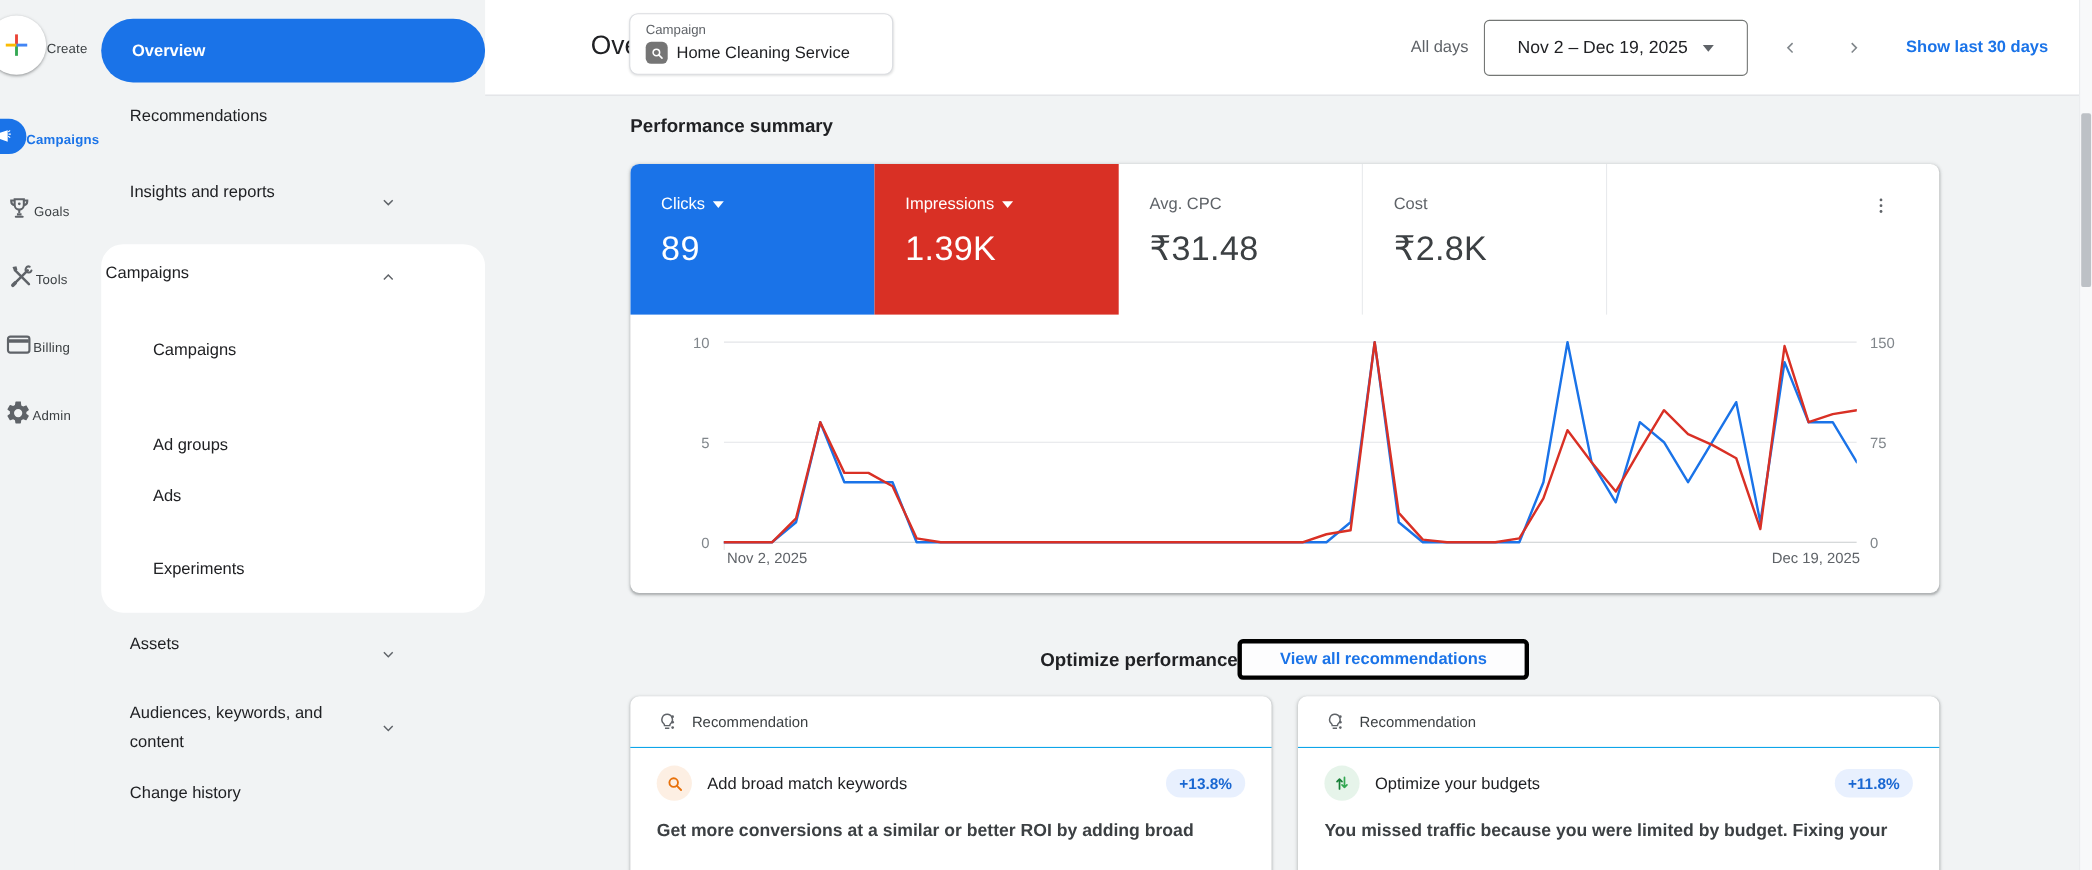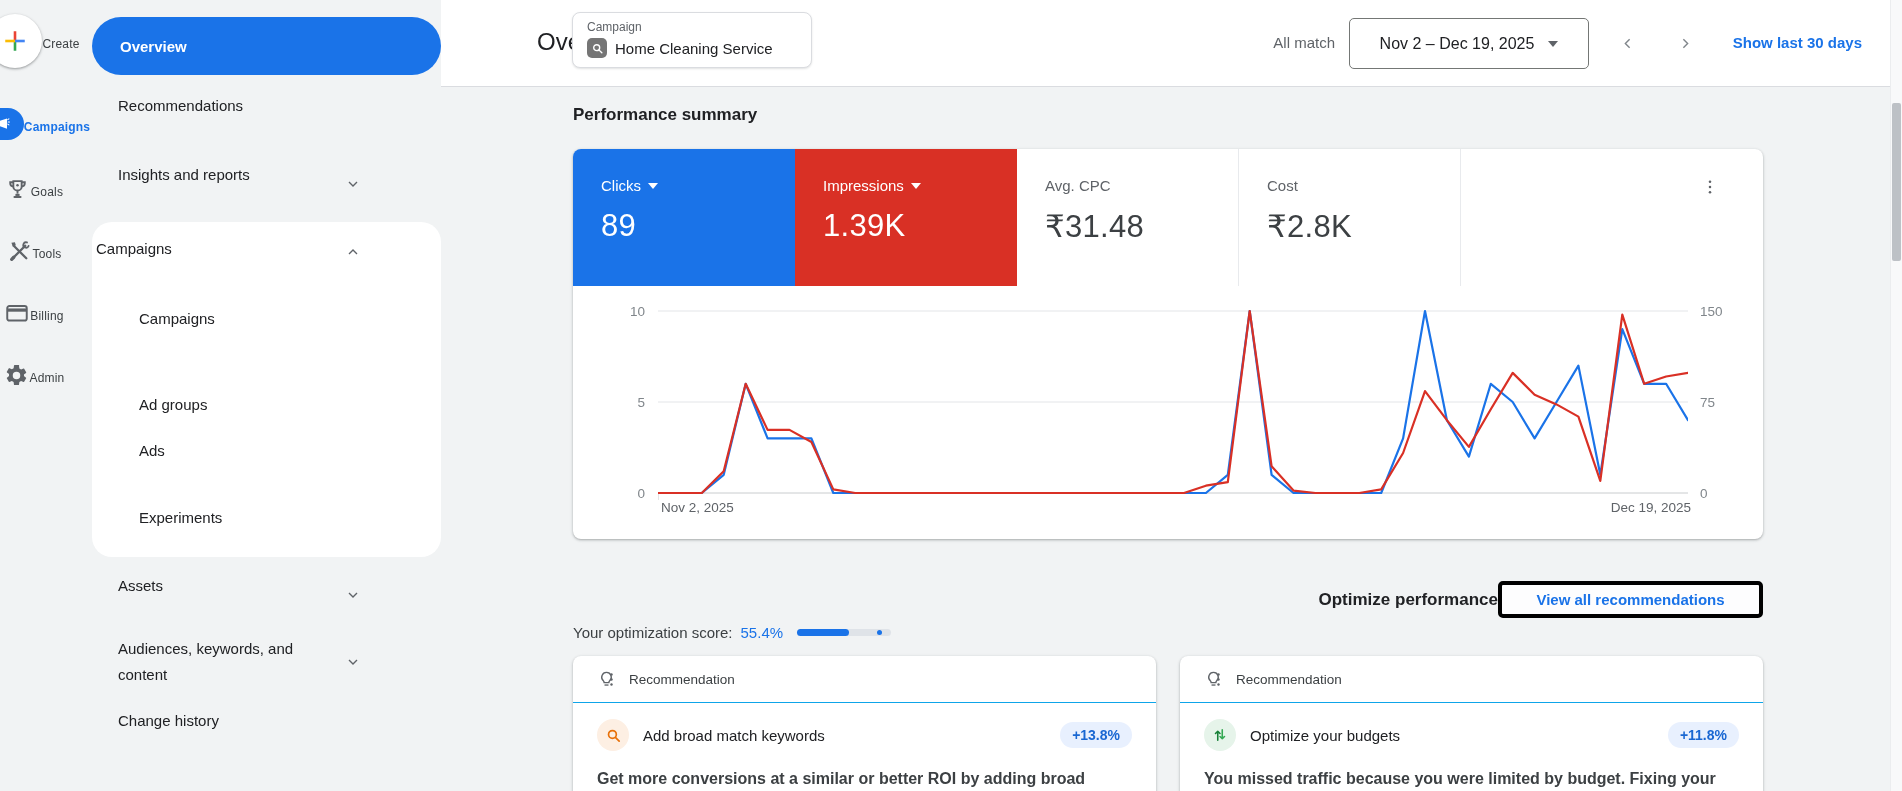--- a/index.html
+++ b/index.html
@@ -62,21 +62,21 @@
   .kebab { position:absolute; background:none; border:none; cursor:pointer; width:28px; height:28px; display:flex; align-items:center; justify-content:center; }
   .kebab.card-menu { right:39px; top:24px; }
 
   .chart { position:relative; height:253px; }
   .ytick { position:absolute; font-size:13.5px; color:#80868b; }
   .ytick.l { left:0; width:72px; text-align:right; }
   .ytick.r { left:1127px; text-align:left; }
   .xlab { position:absolute; top:214px; font-size:13.5px; color:#5f6368; }
   .chart svg { position:absolute; left:85px; top:15px; }
 
-  .opt-row { display:flex; align-items:center; justify-content:flex-end; margin-top:42px; }
+  .opt-row { display:flex; align-items:center; justify-content:center; margin-top:42px; }
   .view-all { width:265px; height:37px; background:#fdfdfe; border:4px solid #000000; border-radius:5px; color:#1a73e8; font-size:15px; font-weight:700; cursor:pointer; font-family:inherit; }
   .score-row { display:flex; align-items:center; margin-top:6px; font-size:15px; color:#3c4043; }
   .score-val { color:#1a73e8; margin-left:8px; }
   .score-bar { position:relative; width:94px; height:7px; border-radius:4px; background:#dfe3e8; margin-left:14px; }
   .score-fill { position:absolute; left:0; top:0; bottom:0; border-radius:4px; background:#1a73e8; }
   .score-dot { position:absolute; top:1px; width:5px; height:5px; border-radius:50%; background:#1a73e8; }
 
   .rec-cards { display:flex; gap:24px; margin-top:15px; }
   .rec-card { flex:1; height:220px; background:#fff; border-radius:8px; box-shadow:0 1px 2px rgba(60,64,67,.3),0 1px 3px 1px rgba(60,64,67,.1); position:relative; }
   .rec-head { height:47px; display:flex; align-items:center; padding:0 16px 0 24px; border-bottom:1px solid #0ea5e9; }
@@ -223,21 +223,21 @@
           <span class="chip-ic">
             <svg width="13" height="13" viewBox="0 0 24 24" fill="none" stroke="#fff" stroke-width="2.6" stroke-linecap="round">
                 <circle cx="10.5" cy="10.5" r="5.5"></circle>
                 <path d="M15 15l5 5"></path>
               </svg>
           </span>
           <span class="chip-name">Home Cleaning Service</span>
         </div>
       </div>
 
-      <span class="alltime">All match</span>
+      <span class="alltime">All days</span>
 
       <button class="datebox">
         <span>Nov 2 – Dec 19, 2025</span>
         <span class="caret"></span>
       </button>
 
       <button class="pager prev">
         <svg width="17" height="17" viewBox="0 0 24 24" fill="none" stroke="#80868b" stroke-width="2">
             <path d="M15 6l-6 6 6 6"></path>
           </svg>
@@ -312,28 +312,20 @@
           <span class="xlab" style="left:88px">Nov 2, 2025</span>
           <span class="xlab" style="right:72px">Dec 19, 2025</span>
         </div>
       </div>
 
       <div class="opt-row">
         <h2 class="sec-title">Optimize performance</h2>
         <button class="view-all">View all recommendations</button>
       </div>
 
-      <div class="score-row">
-        <span>Your optimization score:</span>
-        <span class="score-val">55.4%</span>
-        <div class="score-bar">
-          <div class="score-fill" id="scoreFill" style="width: 55.4%;"></div>
-          <div class="score-dot" id="scoreDot" style="left: calc(87% - 2px);"></div>
-        </div>
-      </div>
 
       <div class="rec-cards">
 
         <div class="rec-card">
           <div class="rec-head">
             <svg width="19" height="19" viewBox="0 0 24 24" fill="none" stroke="#5f6368" stroke-width="1.7">
               <path d="M12 3a6 6 0 0 0-4 10.5c.6.55 1 1.5 1 2.5h6c0-1 .4-1.95 1-2.5A6 6 0 0 0 12 3z"></path>
                 <path d="M9.5 19h5"></path>
             </svg>
             <span class="rec-head-label">Recommendation</span>

